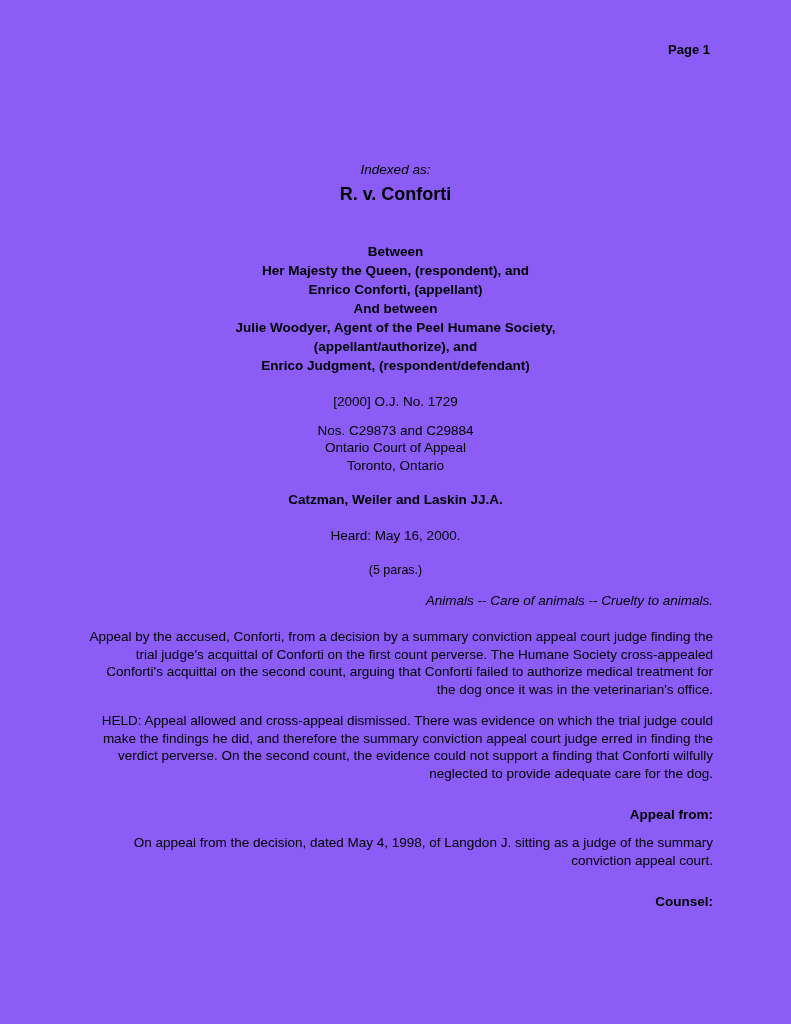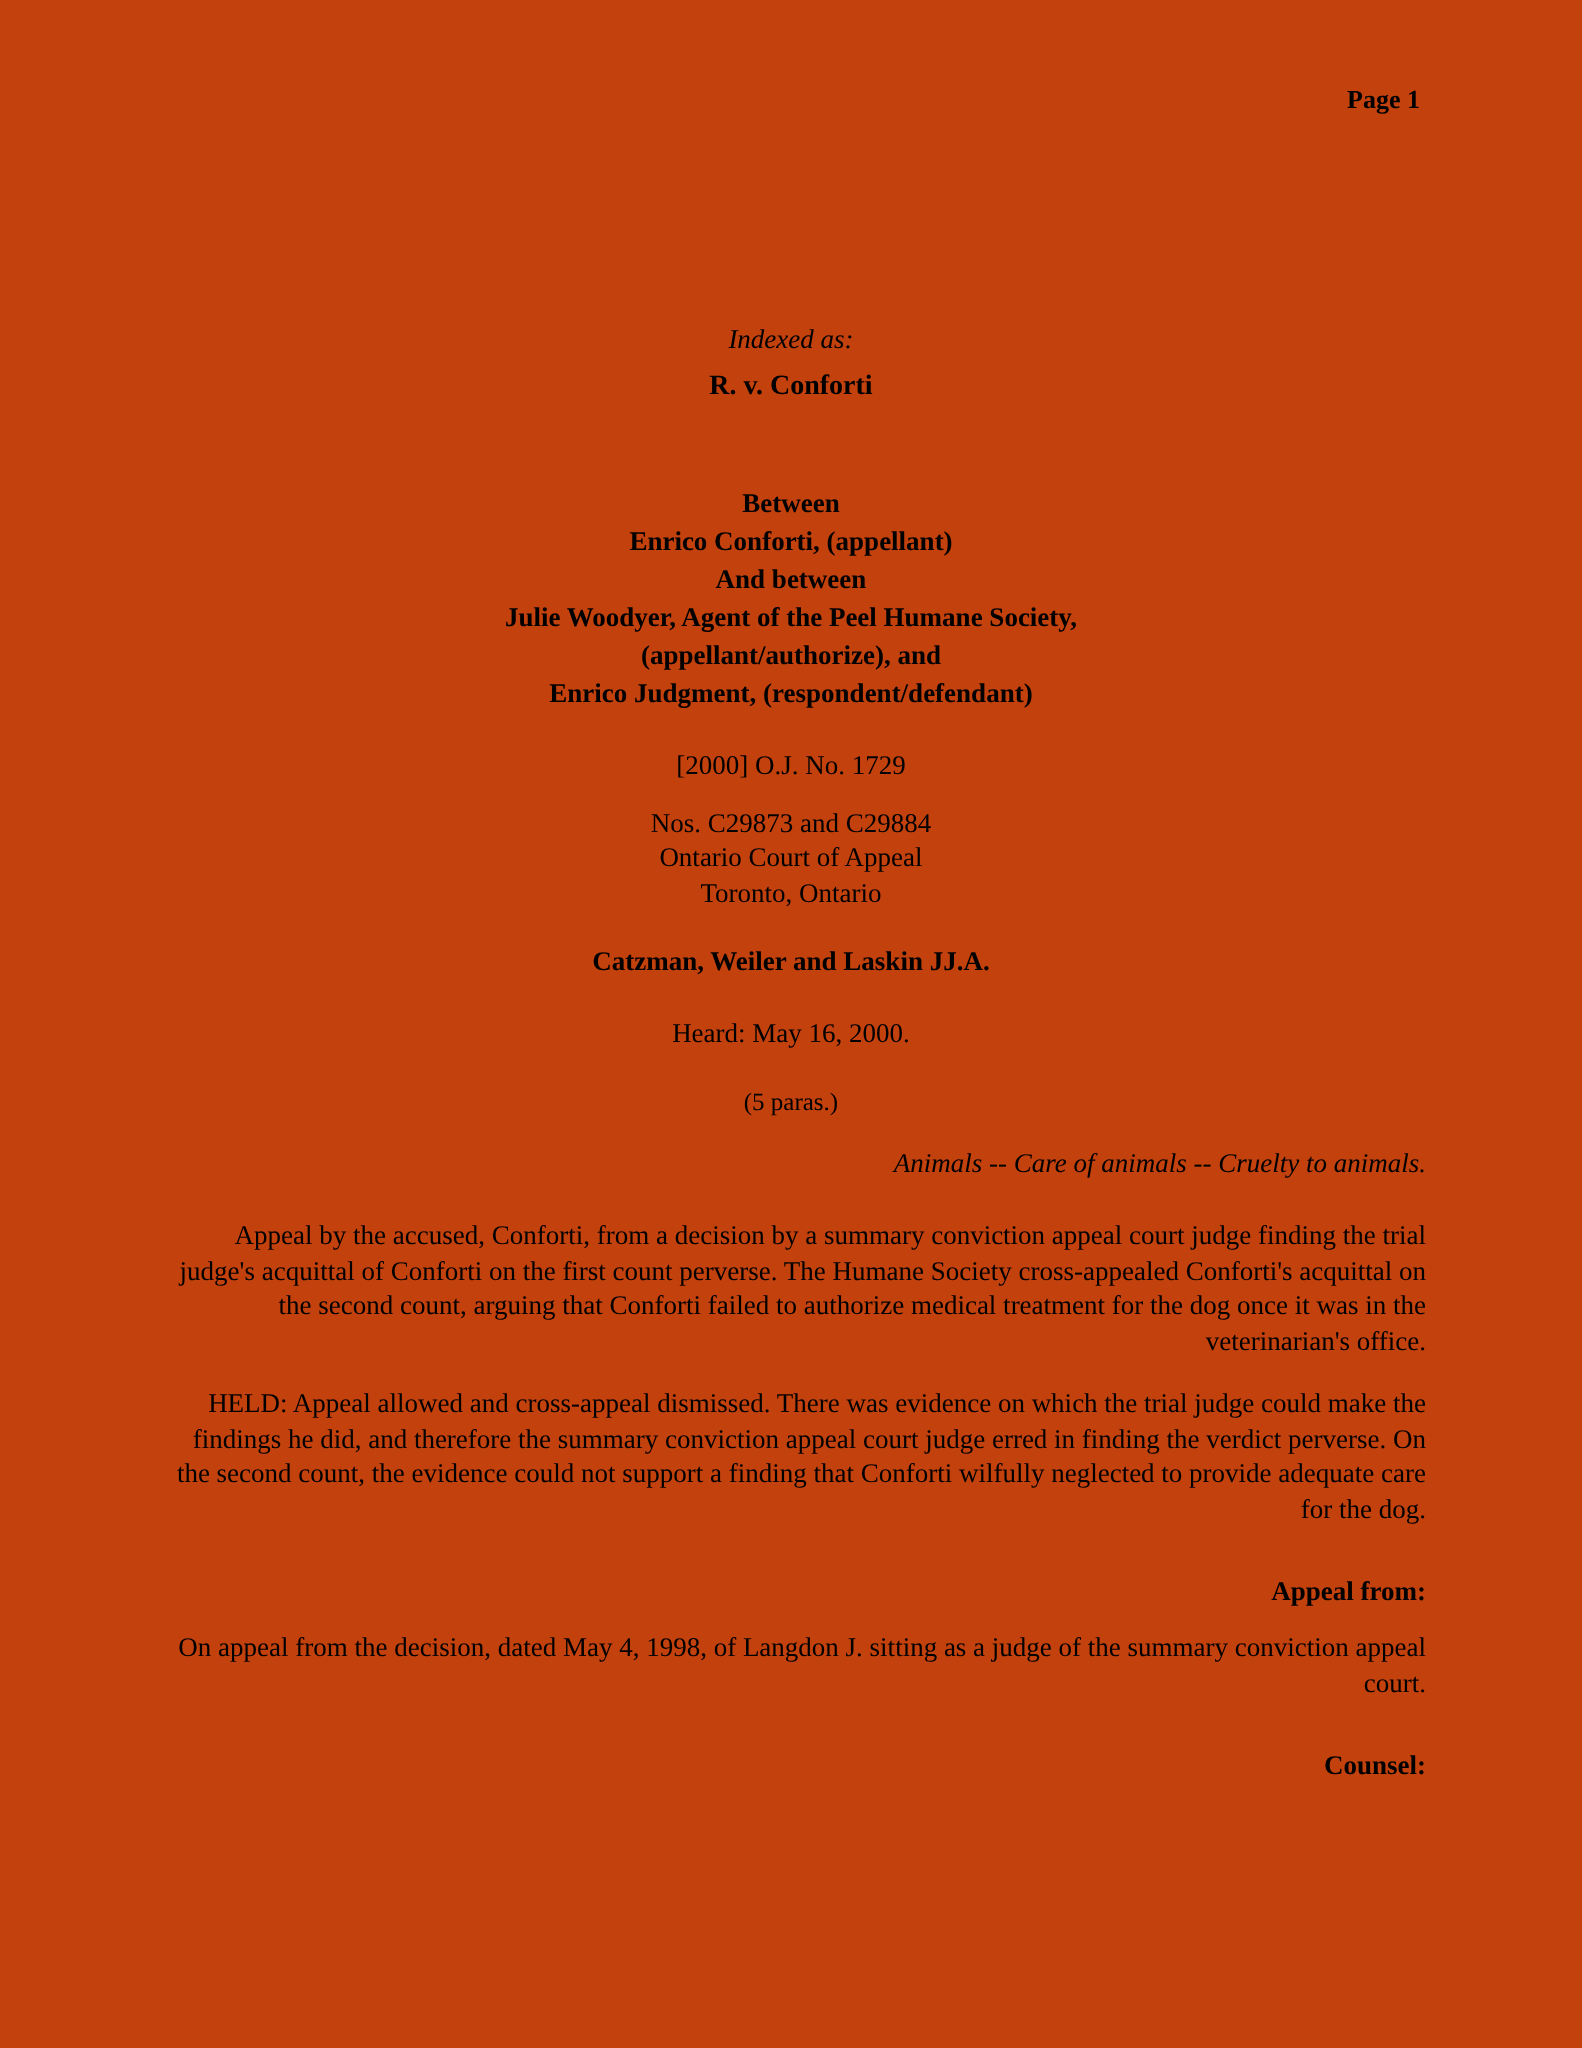--- a/index.html
+++ b/index.html
@@ -1,42 +1,42 @@
 <!DOCTYPE html>
 <html><head>
 <meta charset="utf-8">
 <style>
   * { margin: 0; padding: 0; box-sizing: border-box; }
   html, body { background: #ffffff; }
   .page {
     position: relative;
     width: 791px;
     height: 1024px;
-    background: #c2410c;
+    background: #8b5cf6;
     color: #000000;
-    font-family: Liberation Serif, serif;
+    font-family: Liberation Sans, sans-serif;
     font-size: 13.5px;
     overflow: hidden;
   }
   .page-number {
     position: absolute;
     top: 42px;
     right: 81px;
     font-weight: bold;
     font-size: 13px;
   }
   .content { padding-top: 161px; }
   .centered { text-align: center; }
   .indexed-as {
     font-style: italic;
     line-height: 17px;
   }
   .case-title {
     font-weight: bold;
-    font-size: 14px;
+    font-size: 18px;
     line-height: 22px;
     margin-top: 5px;
   }
   .parties {
     margin-top: 37px;
     font-weight: bold;
     line-height: 19px;
   }
   .reporter { margin-top: 18px; line-height: 17px; }
   .docket   { margin-top: 12px; line-height: 17px; }
@@ -72,20 +72,21 @@
   <div class="page-number">Page 1</div>
 
   <div class="content">
 
     <div class="centered indexed-as">Indexed as:</div>
 
     <div class="centered case-title">R. v. Conforti</div>
 
     <div class="centered parties">
       <div>Between</div>
+      <div>Her Majesty the Queen, (respondent), and</div>
       <div>Enrico Conforti, (appellant)</div>
       <div>And between</div>
       <div>Julie Woodyer, Agent of the Peel Humane Society,</div>
       <div>(appellant/authorize), and</div>
       <div>Enrico Judgment, (respondent/defendant)</div>
     </div>
 
     <div class="centered reporter">[2000] O.J. No. 1729</div>
 
     <div class="centered docket">Nos. C29873 and C29884</div>

